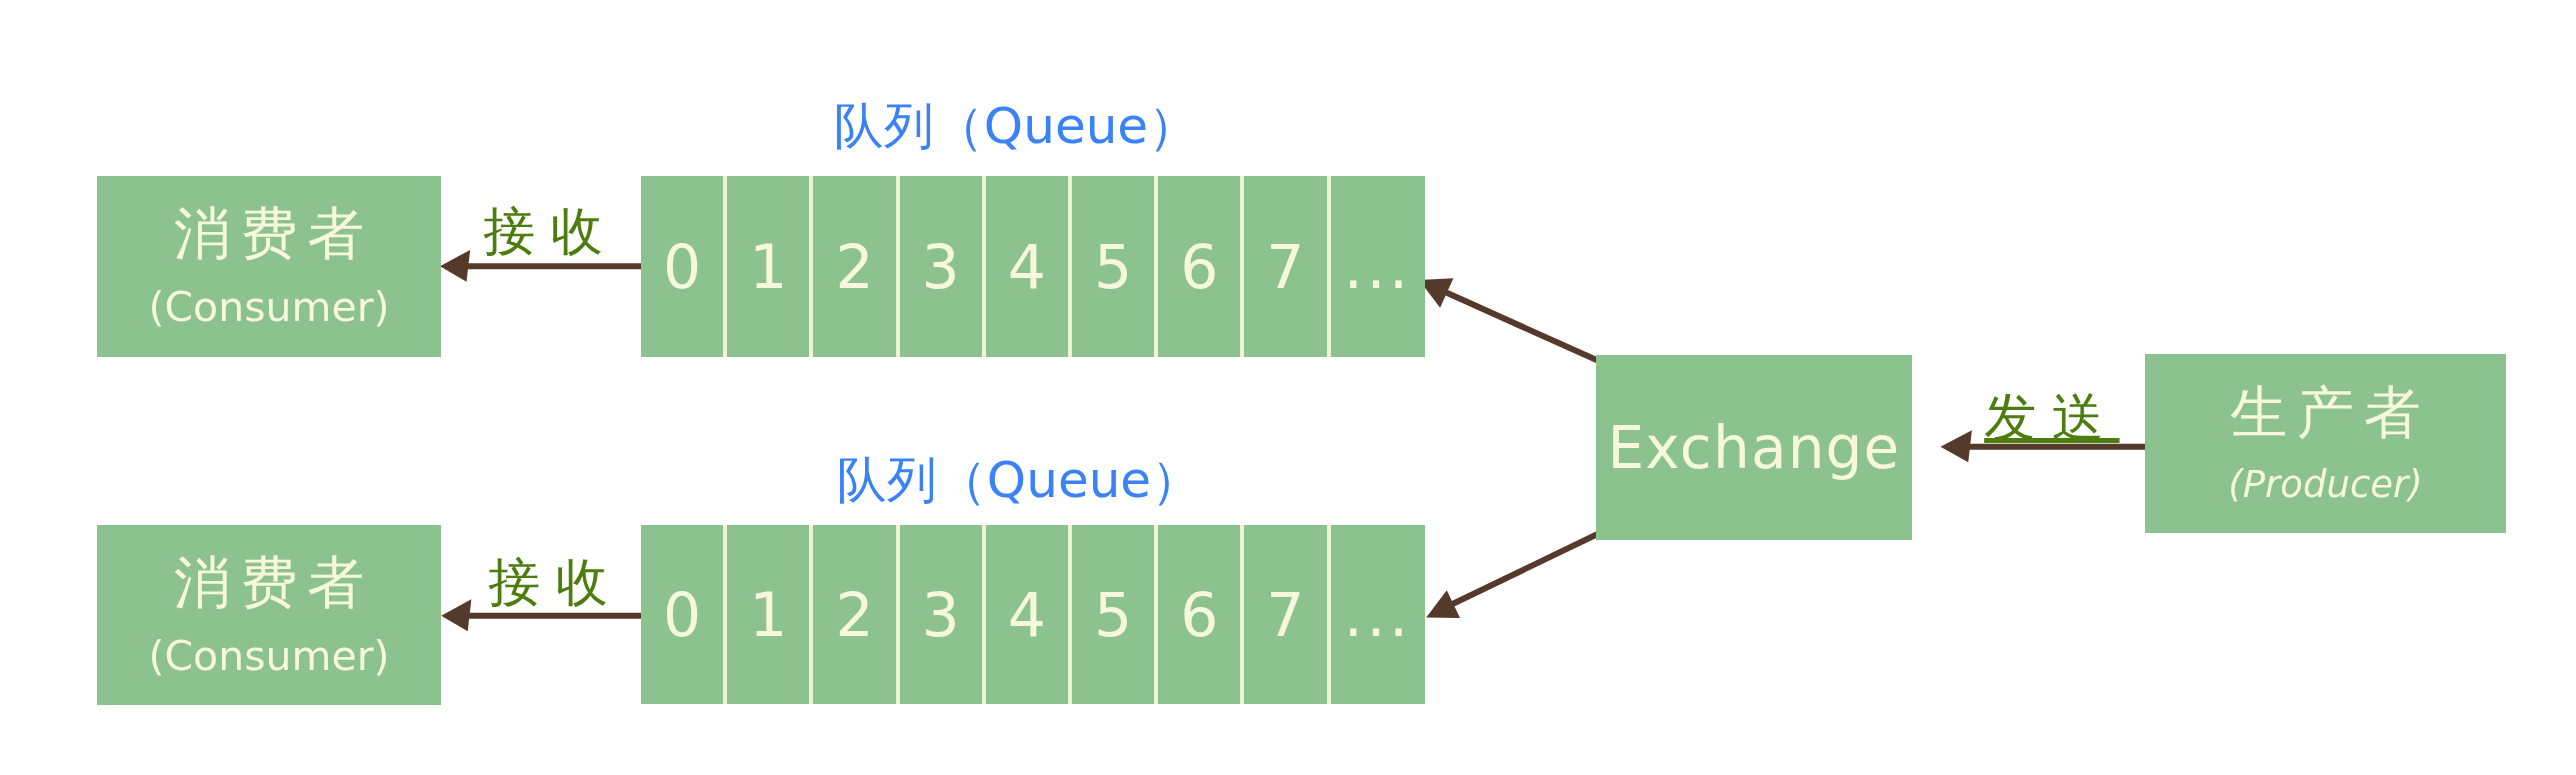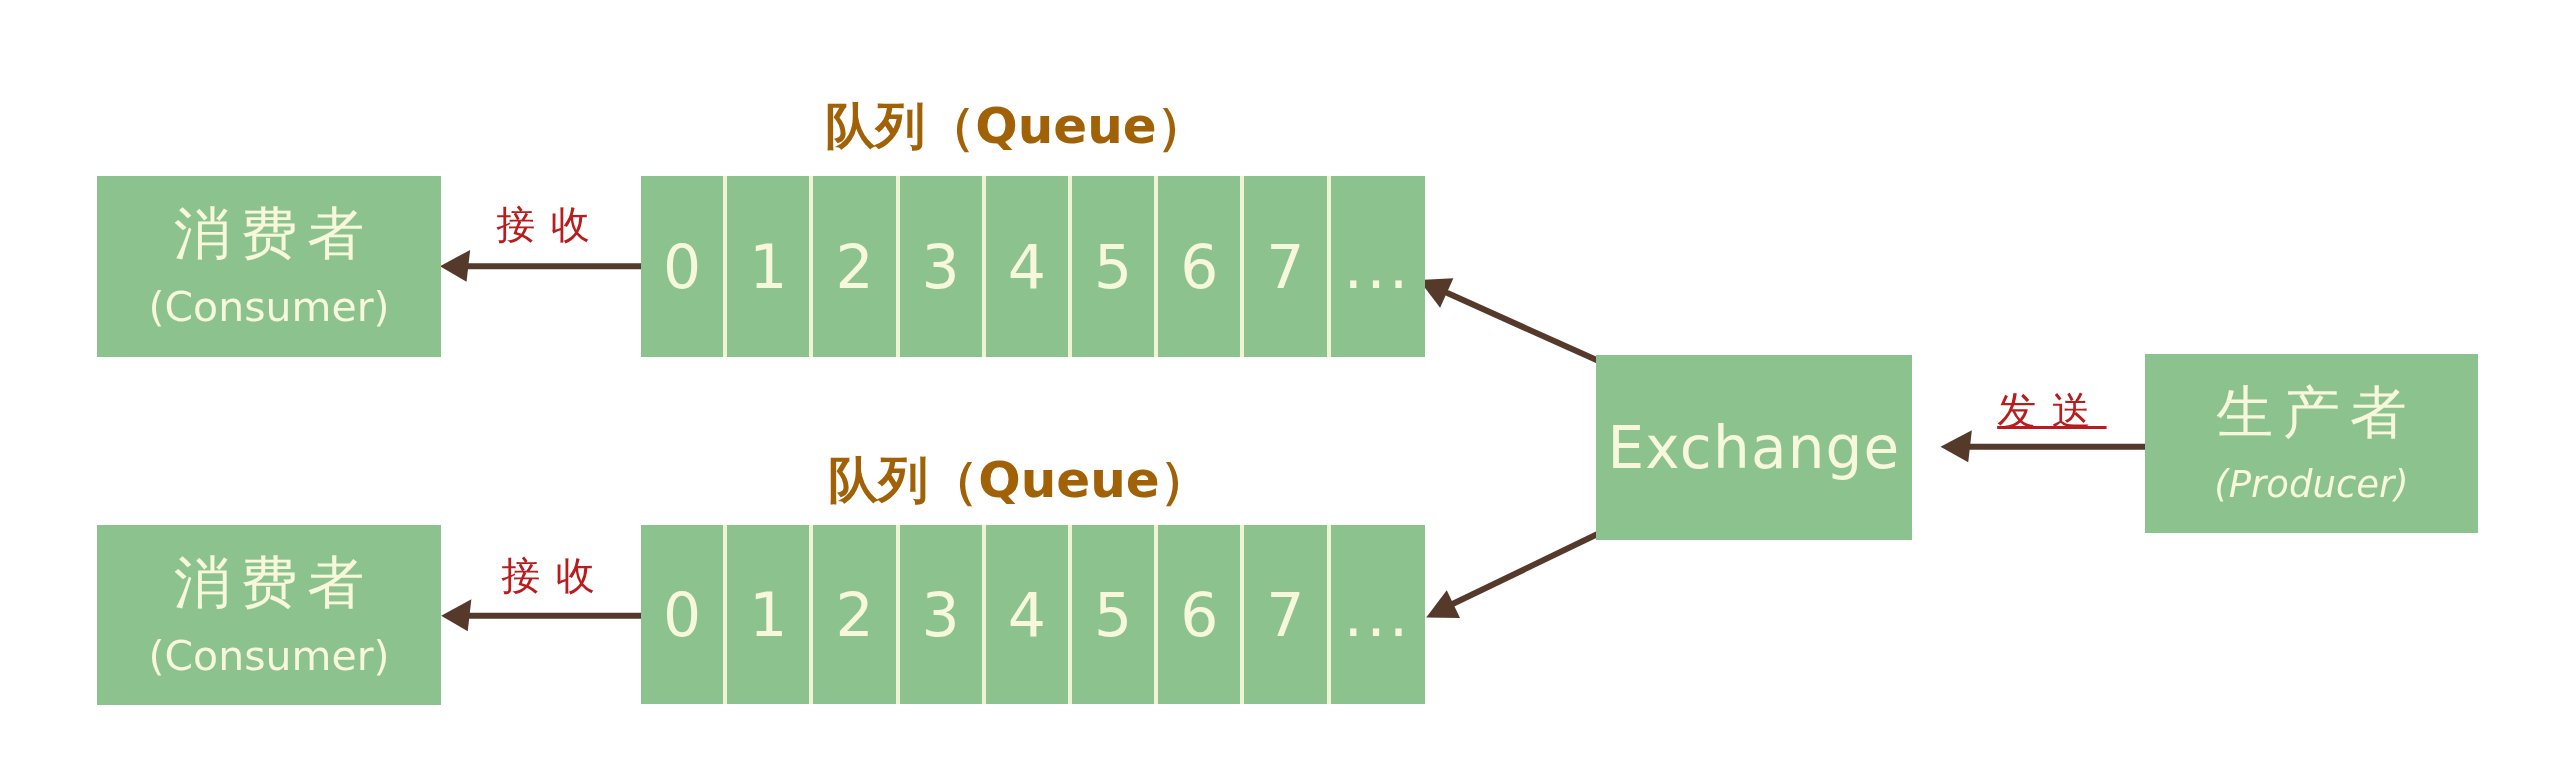--- a/index.html
+++ b/index.html
@@ -36,30 +36,29 @@
   }
   .cell{
     flex:1 1 0;
     display:flex;align-items:center;justify-content:center;
     color:#f6f7db;font-size:60px;line-height:1;
   }
   .cell + .cell{border-left:4.8px solid #f0f3d4;}
   .cell.dots{flex:1.15 1 0;font-size:60px;letter-spacing:3.6px;}
   .caption{
     position:absolute;
-    color:#a16207;
+    color:#3b82f6;
     font-size:50px;line-height:1.15;
     text-align:center;white-space:nowrap;
     transform:translateX(-50%);
-    font-weight:bold;
   }
   .arrow-label{
     position:absolute;
-    color:#b91c1c;
-    font-size:39px;line-height:1;
+    color:#4d7c0f;
+    font-size:52px;line-height:1;
     letter-spacing:15.7px;text-indent:15.7px;
     text-align:right;white-space:nowrap;
     transform:translateX(-50%);
   }
   #arrow-layer{position:absolute;left:0;top:0;pointer-events:none;}
   #arrow-layer line{stroke:#553a2b;stroke-width:10;stroke-linecap:round;}
   #arrow-layer polygon{fill:#553a2b;}
 </style>
 </head>
 <body>
@@ -129,19 +128,19 @@
 
   <div class="arrow-label" style="left:543px;top:205px;">接收</div>
   <div class="arrow-label" style="left:548px;top:556px;">接收</div>
 
   <div class="box" style="left:1596px;top:355px;width:316px;height:185px;">
     <div class="exchange-label">Exchange</div>
   </div>
 
   <div class="arrow-label" style="left:2044px;top:391px;text-decoration:underline;">发送</div>
 
-  <div class="box producer" style="left:2145px;top:354px;width:333px;height:179px;">
+  <div class="box producer" style="left:2145px;top:354px;width:361px;height:179px;">
     <div class="title">生产者</div>
     <div class="subtitle">(Producer)</div>
   </div>
 
 </div>
 
 
 </body></html>

